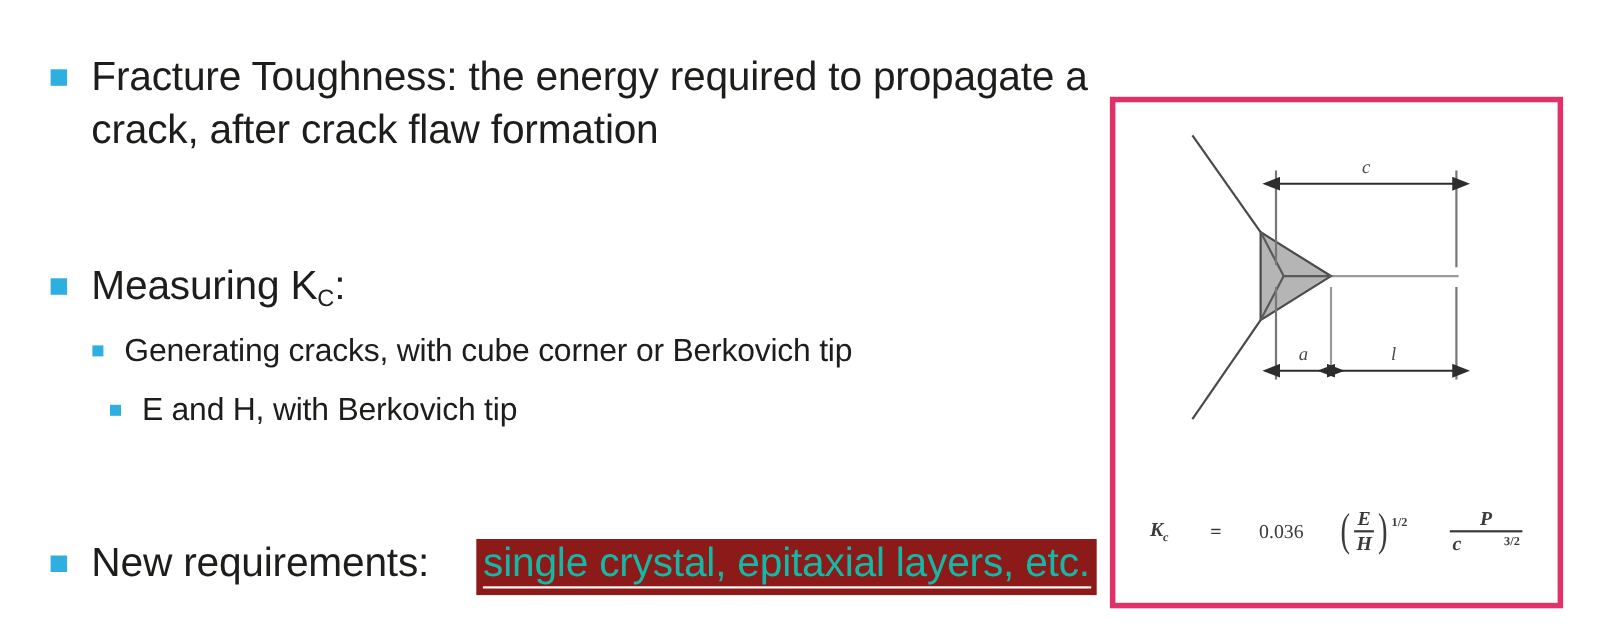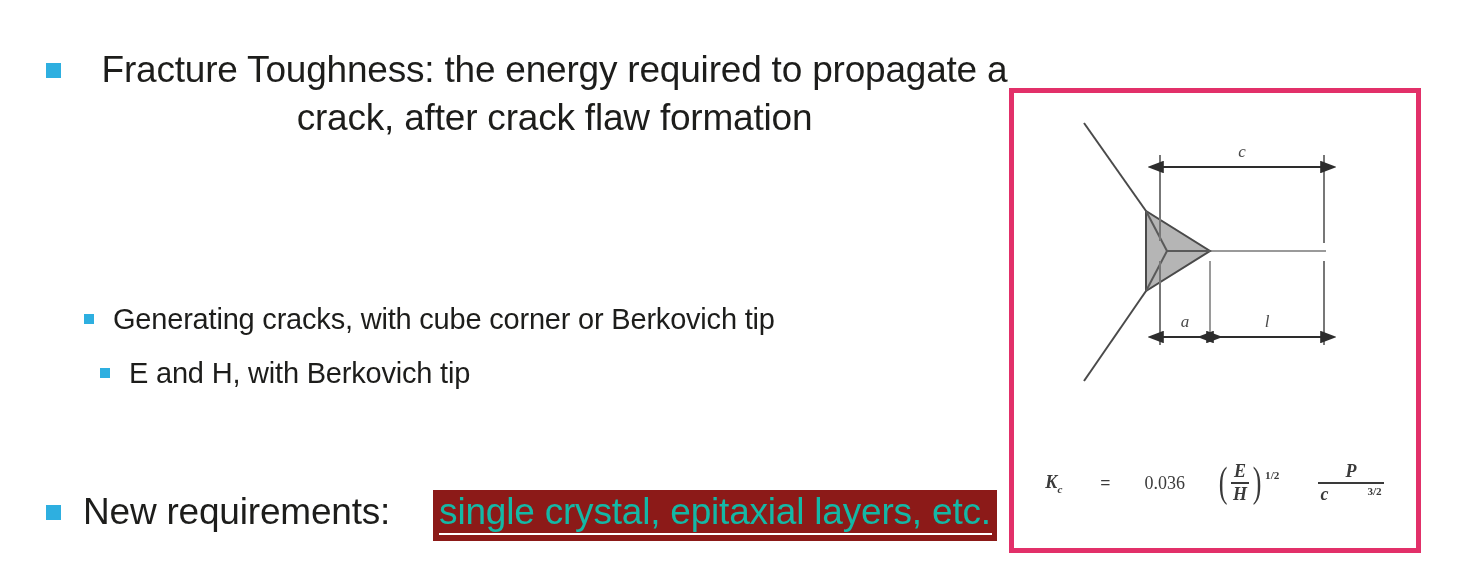--- a/index.html
+++ b/index.html
@@ -62,21 +62,21 @@
     letter-spacing: -0.2px;
     color: #1d1d1b;
     white-space: pre-wrap;
   }
   .bullet-text.level2 {
     font-size: 29px;
     line-height: 38px;
   }
 
   
-  #row-fracture  { left: 46px; top: 46px;  width: 980px; text-align: center; }
+  #row-fracture  { left: 46px; top: 46px;  width: 980px; }
   #row-measuring { left: 46px; top: 236px; width: 700px; }
   #row-generate  { left: 84px; top: 300px; width: 880px; }
   #row-eh        { left: 100px; top: 354px; width: 880px; }
   #row-newreq    { left: 46px; top: 488px; width: 960px; }
 
   #row-newreq .bullet-text {
     display: flex;
     align-items: baseline;
     white-space: nowrap;
     gap: 35px;
@@ -203,20 +203,24 @@
 
 <div id="slide">
 
   <div id="content-column">
 
     <div class="bullet-row" id="row-fracture">
       <span class="bullet-marker level1"></span>
       <span class="bullet-text">Fracture Toughness: the energy required to propagate a crack, after crack flaw formation</span>
     </div>
 
+    <div class="bullet-row" id="row-measuring">
+      <span class="bullet-marker level1"></span>
+      <span class="bullet-text"><span>Measuring K</span><sub class="sc">C</sub><span>:</span></span>
+    </div>
 
     <div class="bullet-row" id="row-generate">
       <span class="bullet-marker level2"></span>
       <span class="bullet-text level2">Generating cracks, with cube corner or Berkovich tip</span>
     </div>
 
     <div class="bullet-row" id="row-eh">
       <span class="bullet-marker level2"></span>
       <span class="bullet-text level2">E and H, with Berkovich tip</span>
     </div>

